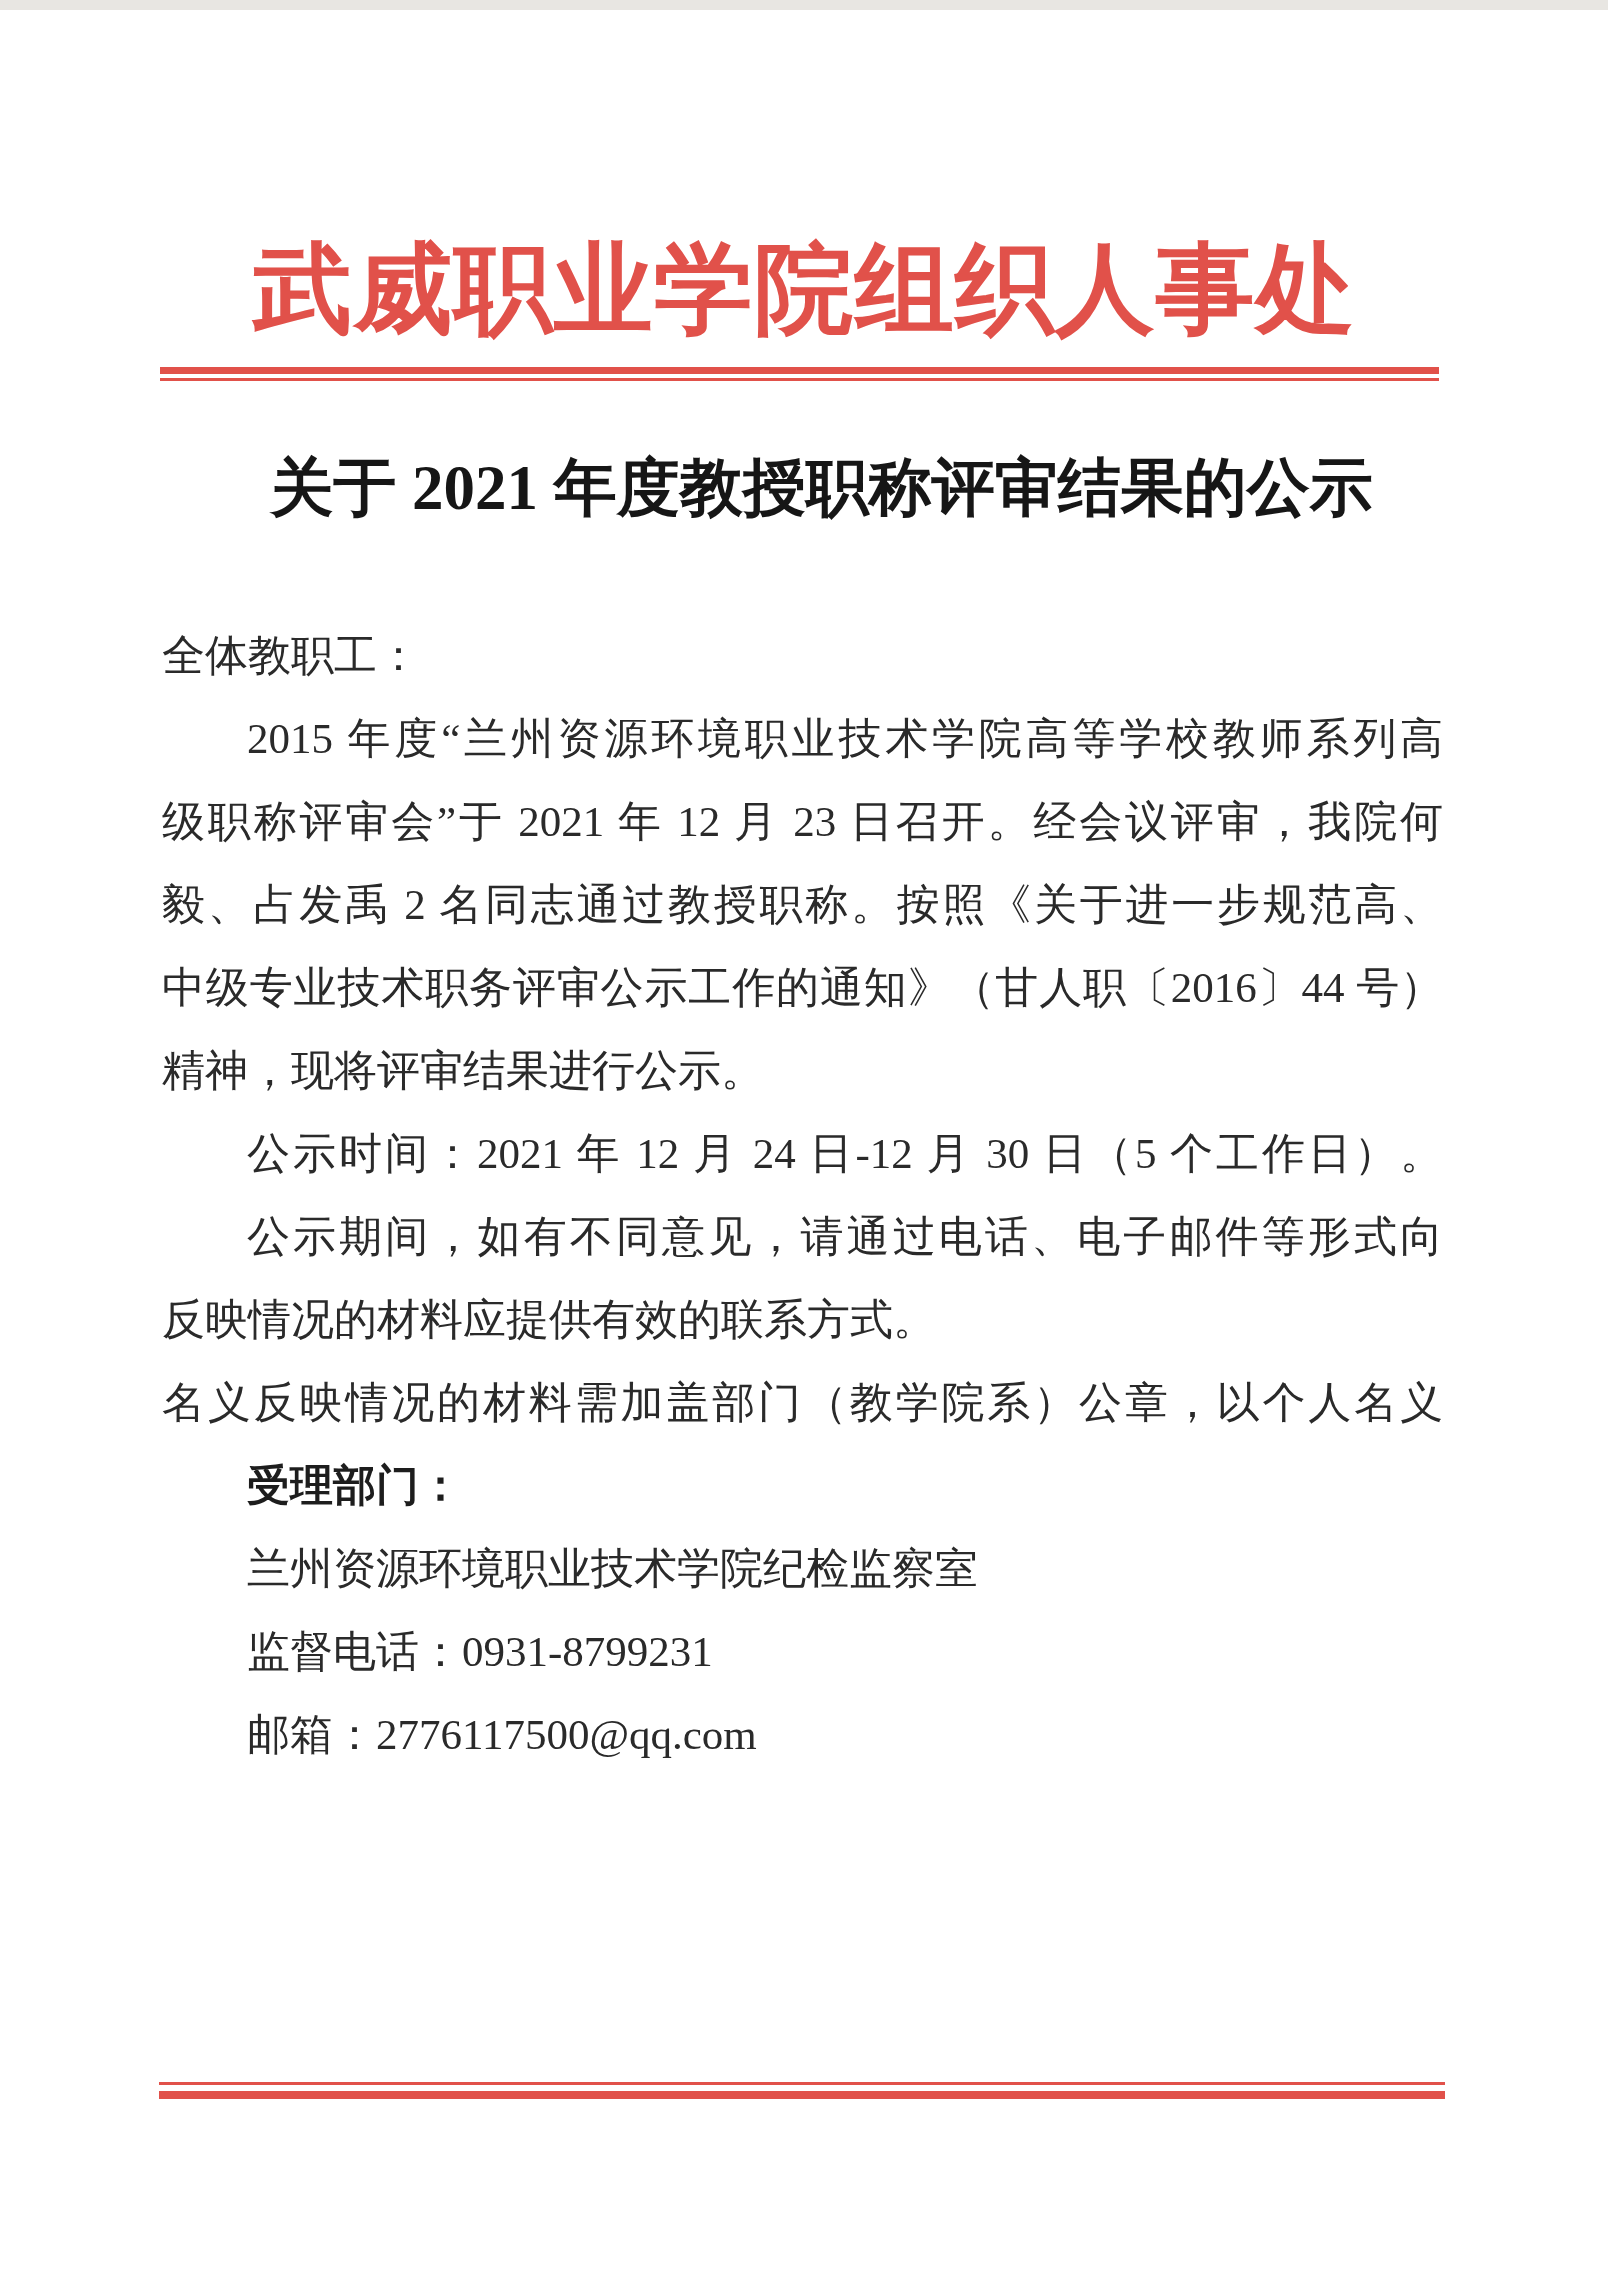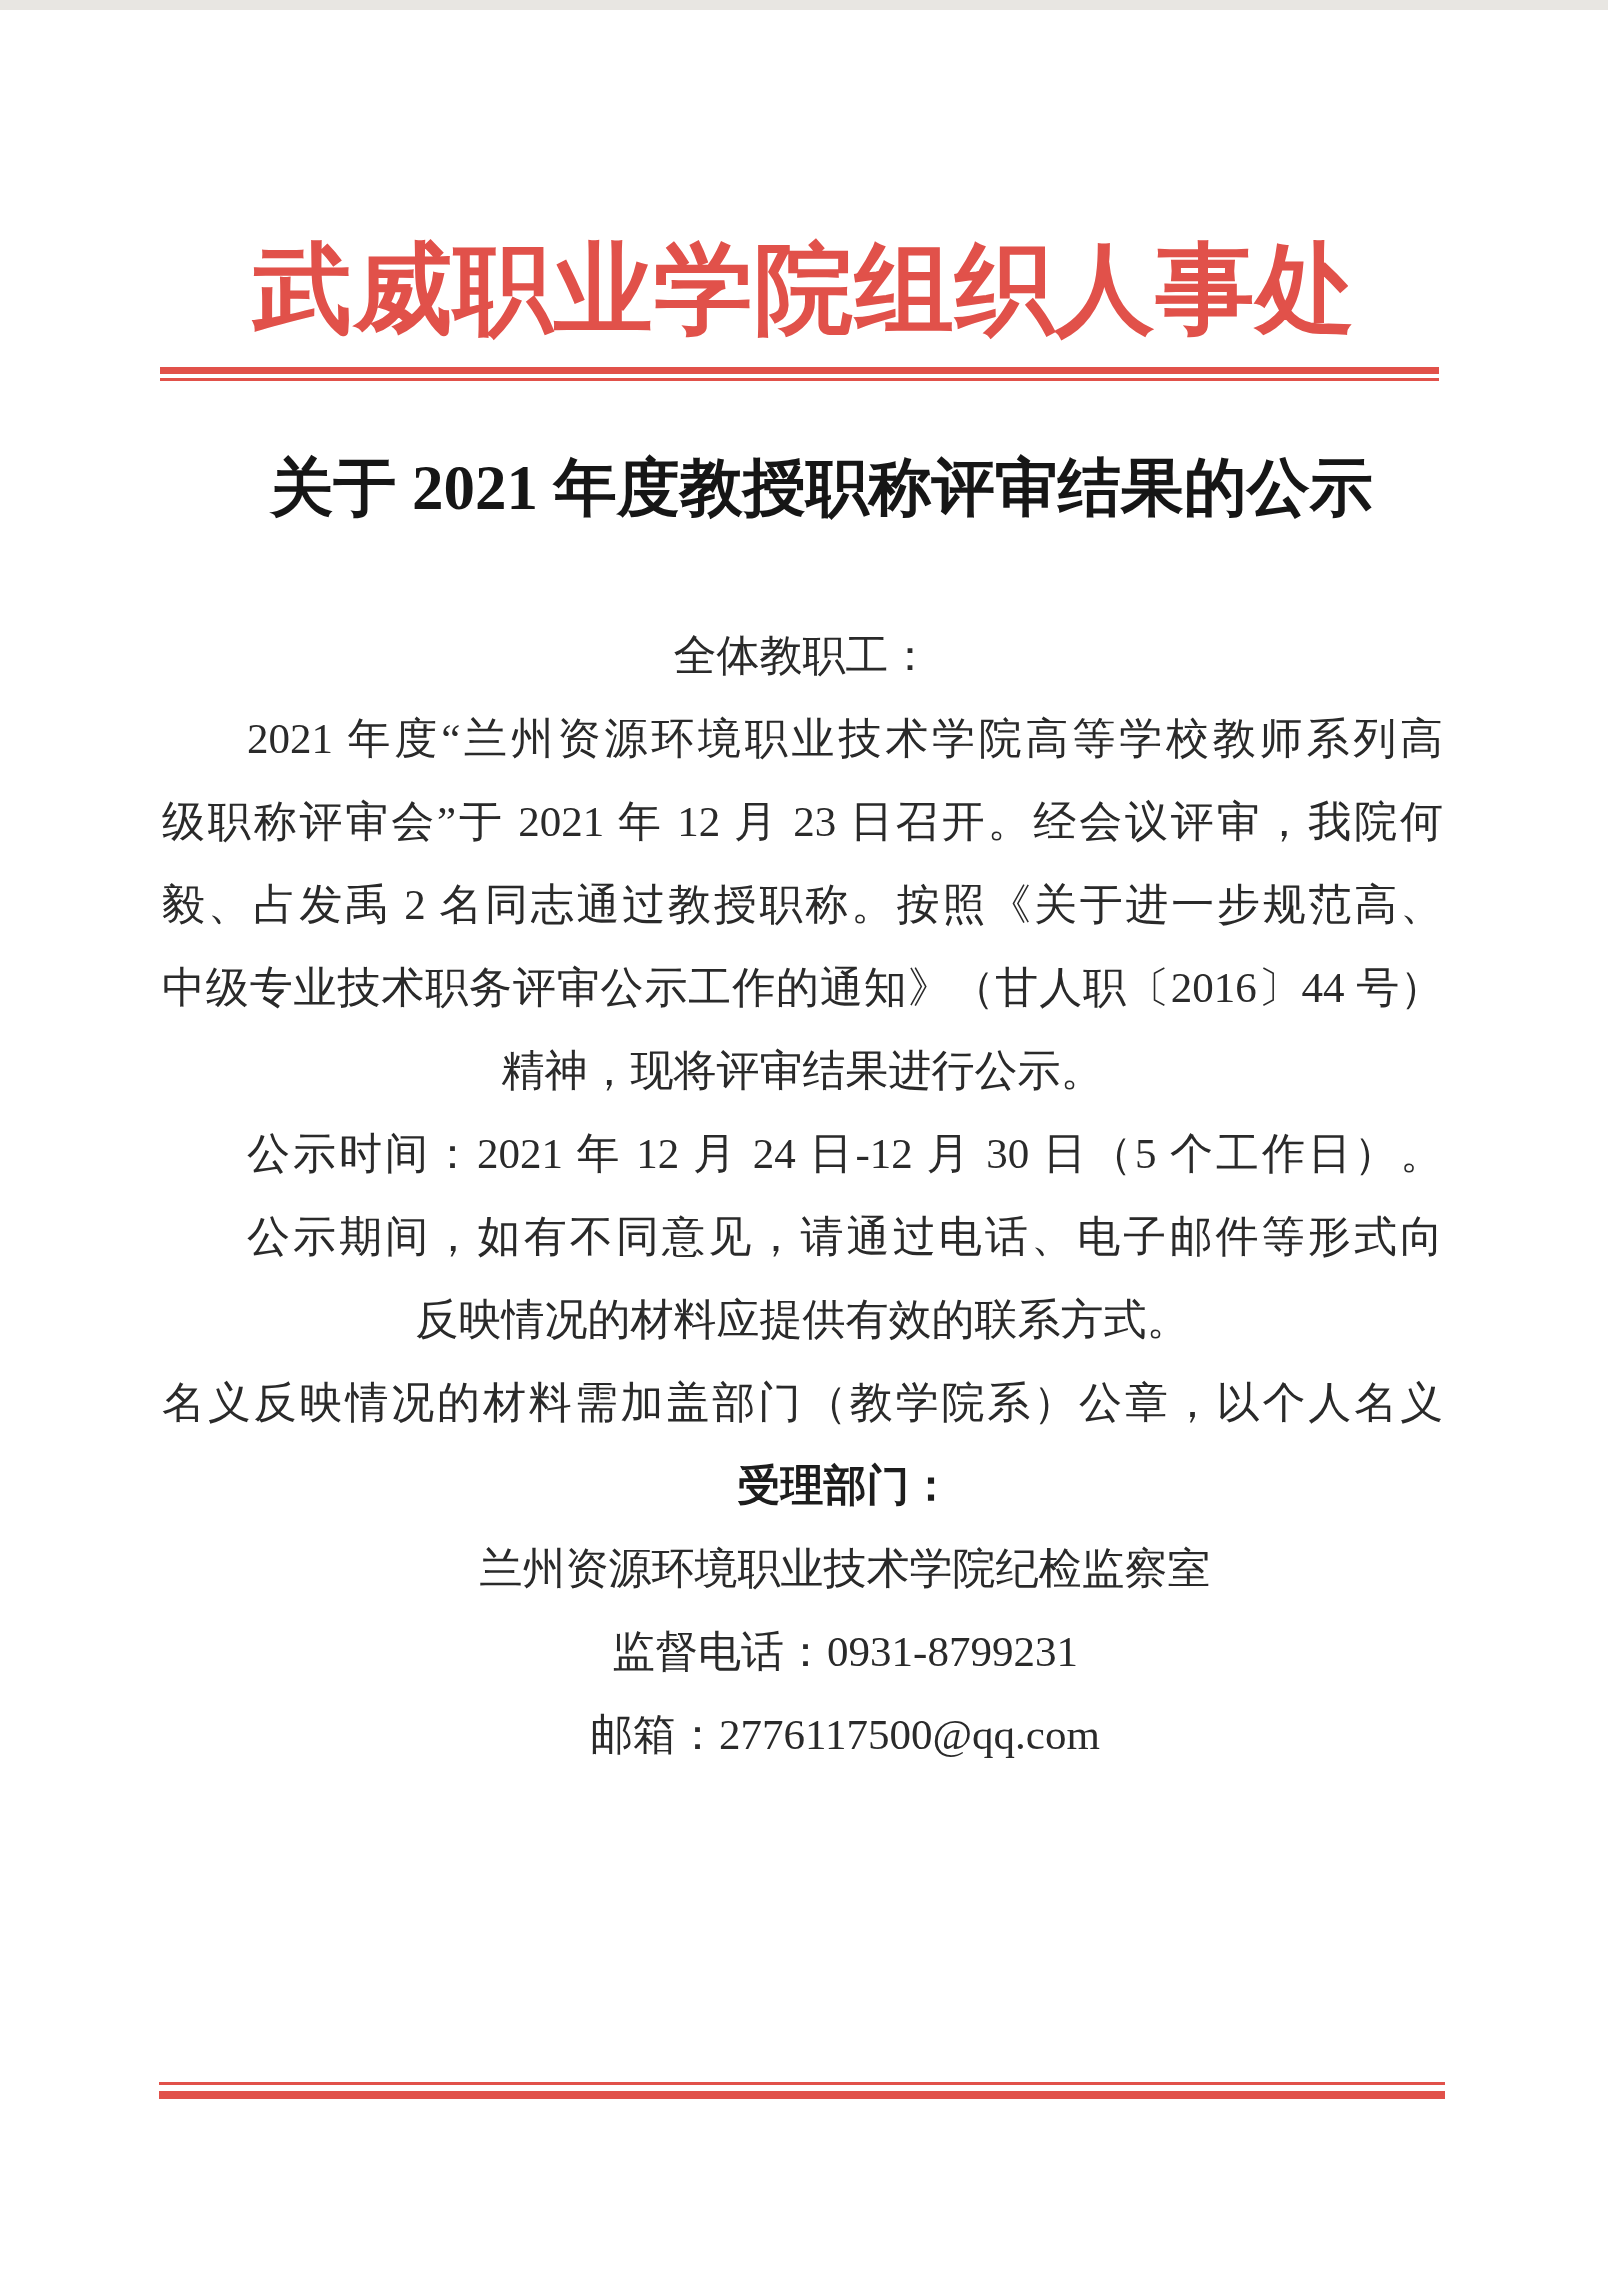--- a/index.html
+++ b/index.html
@@ -53,21 +53,21 @@
   
   .content {
     position: absolute;
     top: 604px;
     left: 162px;
     width: 1281px;
     font-size: 43px;
     line-height: 83px;
     color: #2a2a2a;
   }
-  .line { width: 100%; text-align: center; }
+  .line { width: 100%; }
   .indent { text-indent: 85px; }
   .j {
     text-align: justify;
     text-align-last: justify;
     text-justify: inter-ideograph;
   }
   .hei {
     font-family: "Liberation Sans", "DejaVu Sans", sans-serif;
     font-weight: 700;
     color: #1d1d1d;
@@ -82,21 +82,21 @@
 
   <div class="rule rule-top">
     <div class="bar bar-thick"></div>
     <div class="bar bar-thin"></div>
   </div>
 
   <h1 class="doc-title">关于 2021 年度教授职称评审结果的公示</h1>
 
   <div class="content">
     <div class="line">全体教职工：</div>
-    <div class="line indent j">2021 年度“兰州资源环境职业技术学院高等学校教师系列高</div>
+    <div class="line indent j">2015 年度“兰州资源环境职业技术学院高等学校教师系列高</div>
     <div class="line j">级职称评审会”于 2021 年 12 月 23 日召开。经会议评审，我院何</div>
     <div class="line j">毅、占发禹 2 名同志通过教授职称。按照《关于进一步规范高、</div>
     <div class="line j">中级专业技术职务评审公示工作的通知》（甘人职〔2016〕44 号）</div>
     <div class="line">精神，现将评审结果进行公示。</div>
     <div class="line indent j">公示时间：2021 年 12 月 24 日-12 月 30 日（5 个工作日）。</div>
     <div class="line indent j">公示期间，如有不同意见，请通过电话、电子邮件等形式向</div>
     <div class="line">反映情况的材料应提供有效的联系方式。</div>
     <div class="line j">名义反映情况的材料需加盖部门（教学院系）公章，以个人名义</div>
     <div class="line indent hei">受理部门：</div>
     <div class="line indent">兰州资源环境职业技术学院纪检监察室</div>

